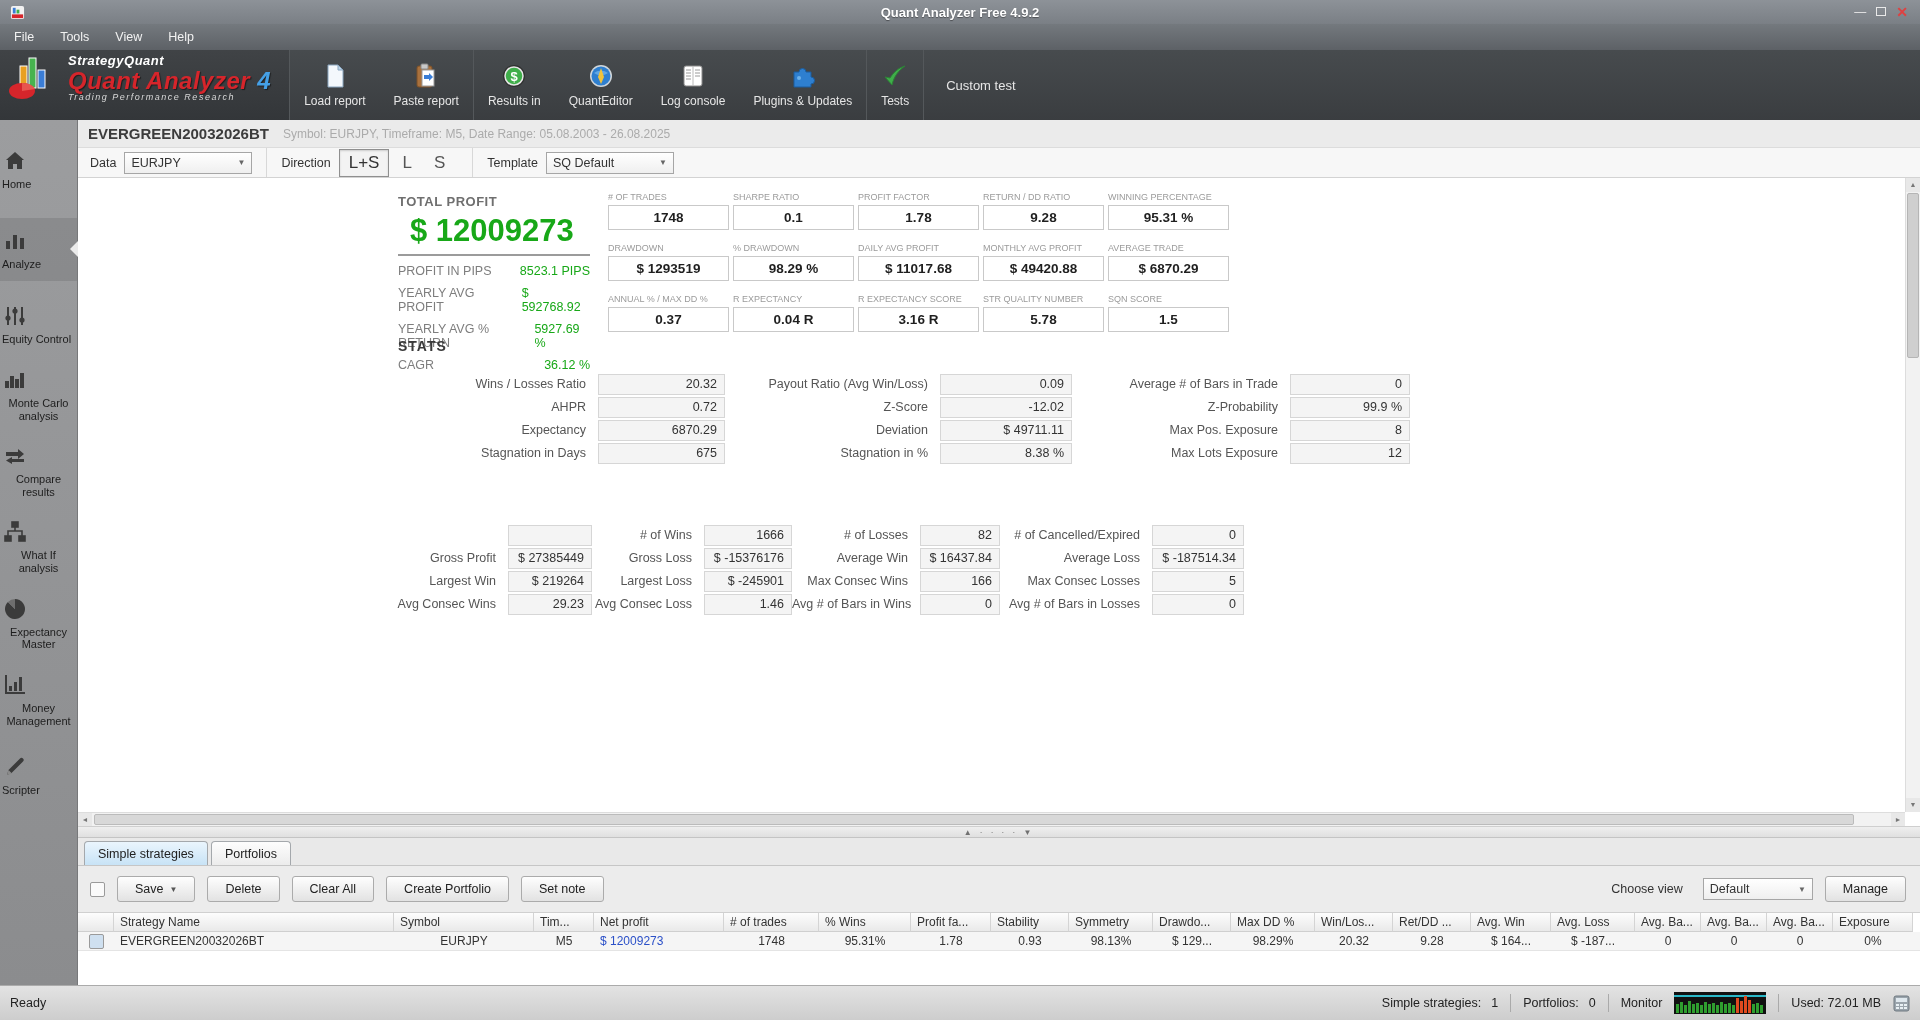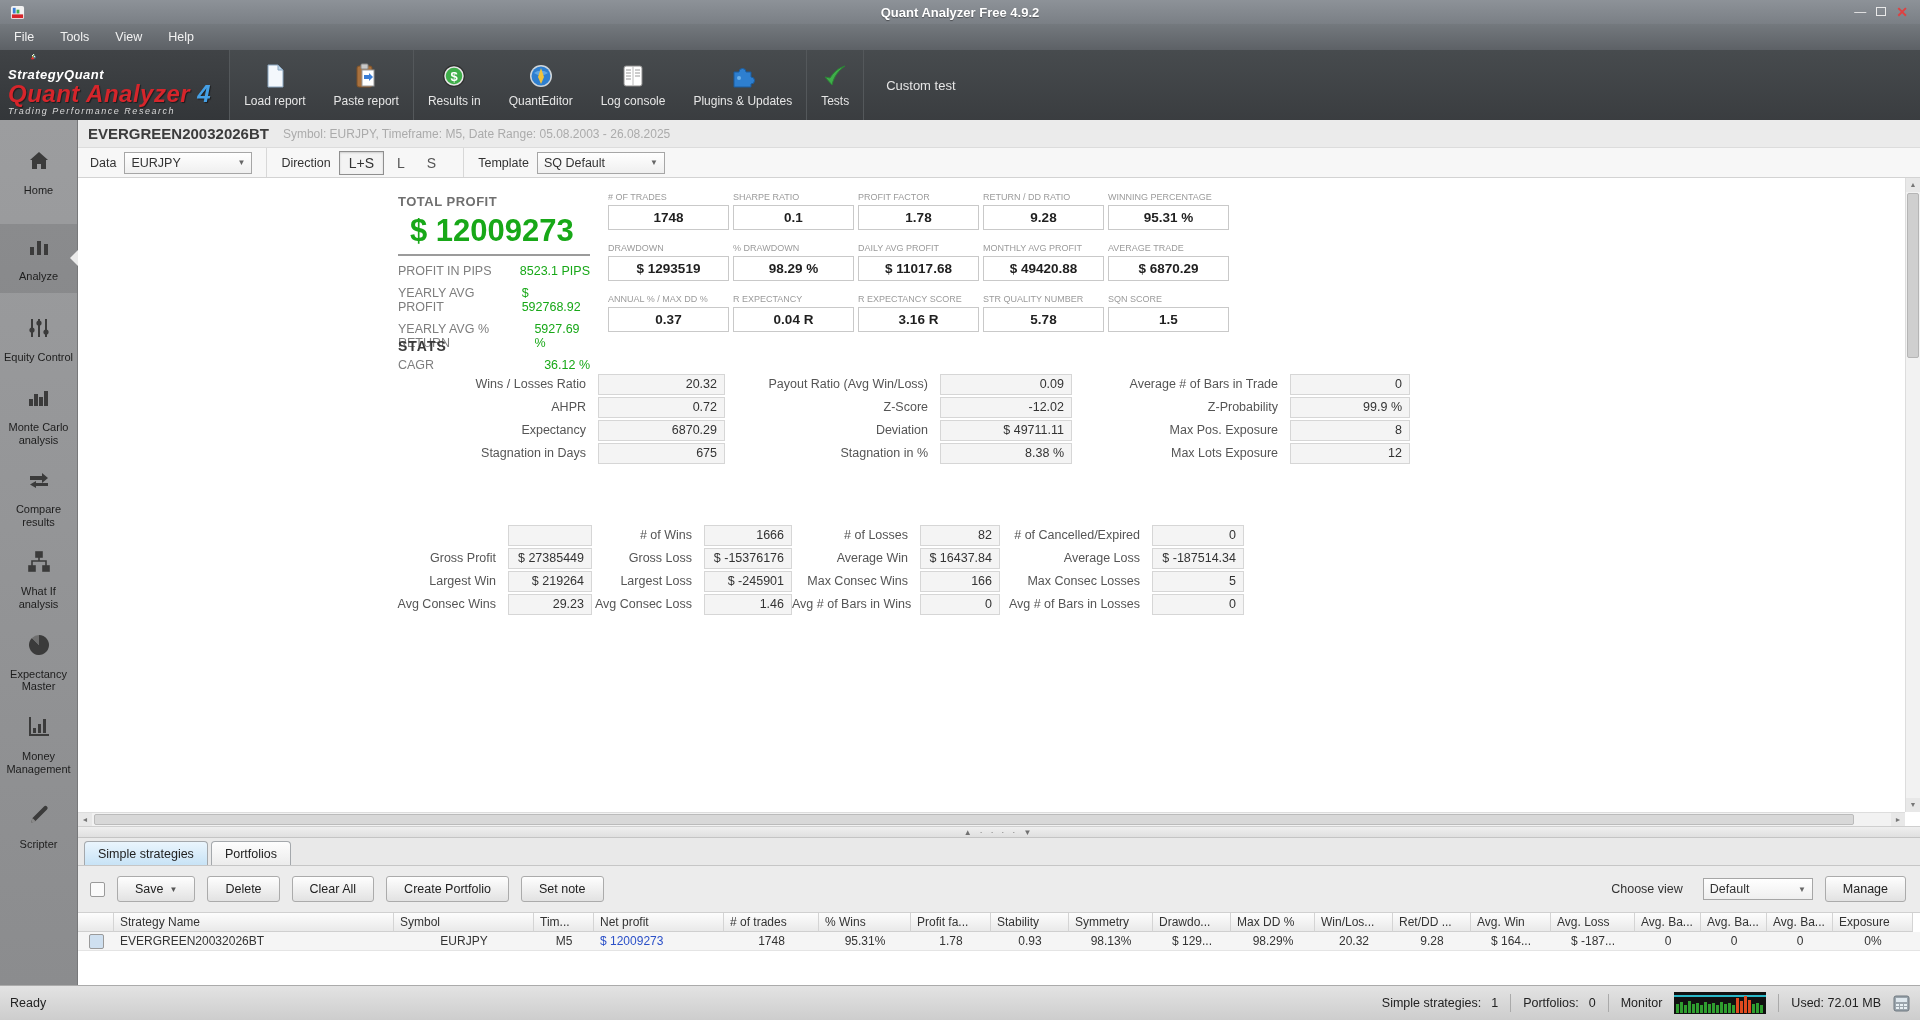--- a/index.html
+++ b/index.html
@@ -17,35 +17,35 @@
   .close-glyph { color:#e04040; font-weight:bold; font-size:14px; }
 
   
   .menubar { position:absolute; left:0; top:24px; width:1920px; height:26px;
     background:linear-gradient(#74797e,#5d6166); display:flex; align-items:center; gap:26px; padding-left:14px; }
   .menu-item { color:#f2f2f2; font-size:12.5px; }
 
   
   .toolbar { position:absolute; left:0; top:50px; width:1920px; height:70px;
     background:linear-gradient(#474b4e,#3a3d40); display:flex; align-items:stretch; }
-  .logo { display:flex; align-items:flex-start; gap:8px; padding:4px 18px 4px 8px; background:linear-gradient(#404346,#333639);flex-direction:column; }
+  .logo { display:flex; align-items:flex-start; gap:8px; padding:4px 18px 4px 8px; background:linear-gradient(#404346,#333639); }
   .brand-text { display:flex; flex-direction:column; line-height:1.05; }
   .brand-top { color:#fff; font-size:13px; font-weight:bold; font-style:italic; letter-spacing:.5px; }
   .brand-main { color:#d6252b; font-size:24px; font-weight:bold; font-style:italic; letter-spacing:.5px; text-shadow:1px 1px 1px rgba(0,0,0,.5); white-space:nowrap; }
   .brand-ver { color:#45a0e6; }
   .brand-sub { color:#d8d8d8; font-size:9px; font-style:italic; letter-spacing:1.5px; }
   .tb-sep { width:1px; background:#2c2f31; border-right:1px solid #54585b; }
   .tb-btn { display:flex; flex-direction:column; align-items:center; justify-content:center; gap:5px;
     padding:6px 14px; color:#e6e6e6; font-size:12px; white-space:nowrap; }
   .tb-custom { display:flex; align-items:center; padding:0 22px; color:#e6e6e6; font-size:13px; }
 
   
   .sidebar { position:absolute; left:0; top:120px; width:78px; height:865px;
     background:linear-gradient(#9c9d9f,#8b8c8e); border-right:1px solid #77787a; }
-  .side-item { position:relative; display:flex; flex-direction:column; align-items:center; gap:11px;
+  .side-item { position:relative; display:flex; flex-direction:column; align-items:flex-start; gap:5px;
     padding:11px 2px; font-size:11px; color:#1d1d1d; text-align:center; line-height:1.15; }
   .side-item.selected { background:rgba(0,0,0,.10); }
   .sel-arrow { position:absolute; right:-1px; top:50%; margin-top:-8px; width:0; height:0;
     border-top:8px solid transparent; border-bottom:8px solid transparent; border-right:8px solid #ebebeb; }
   .side-icon { width:26px; height:24px; }
 
   
   .main { position:absolute; left:78px; top:120px; width:1842px; height:865px; background:#fff; display:flex; flex-direction:column; }
 
   .strat-header { height:28px; background:#ebebeb; border-bottom:1px solid #dcdcdc; display:flex; align-items:center; gap:14px; padding-left:10px; }
@@ -56,21 +56,21 @@
   .tab { padding:5px 13px 4px; border:1px solid #a4a8ac; border-bottom:none; border-radius:4px 4px 0 0;
     background:linear-gradient(#fdfdfd,#ececec); margin-right:3px; font-size:12.5px; color:#222; }
   .tab.selected { background:linear-gradient(#eaf5fd,#c8e3f6); }
 
   .filterbar { height:30px; background:#f7f7f7; border-bottom:1px solid #d3d3d3; display:flex; align-items:center; padding-left:12px; }
   .flabel { font-size:12.5px; color:#333; margin-right:8px; }
   .ddl { width:128px; height:22px; border:1px solid #a6a6a6; background:linear-gradient(#fff,#efefef);
     display:flex; align-items:center; justify-content:space-between; padding:0 6px; font-size:12.5px; color:#333; }
   .ddl .caret { font-size:8px; color:#666; }
   .fsep { width:1px; height:29px; background:#d8d8d8; margin:0 14px; }
-  .dir-opt { padding:3px 9px; font-size:14px; color:#555; margin-right:4px; }
+  .dir-opt { padding:3px 9px; font-size:17px; color:#555; margin-right:4px; }
   .dir-opt.selected { border:1px solid #8f8f8f; background:#f3f3f3; box-shadow:inset 0 1px 2px #ccc; color:#333; }
 
   
   .content { position:relative; flex:1; background:#fff; overflow:hidden; }
 
   .tp-block { position:absolute; left:320px; top:16px; width:192px; }
   .tp-label { font-size:13px; font-weight:bold; color:#6f6f6f; letter-spacing:.5px; }
   .tp-value { font-size:31px; font-weight:bold; color:#18a818; margin-top:4px; padding-bottom:5px; padding-left:12px;
     border-bottom:2px solid #9b9b9b; white-space:nowrap; }
   .tp-row { display:flex; justify-content:space-between; margin-top:8px; font-size:12.5px; }

